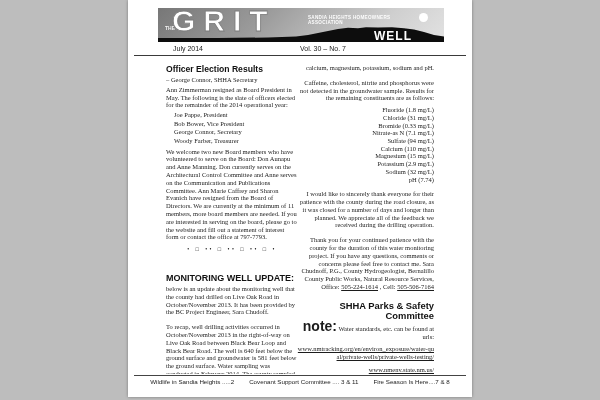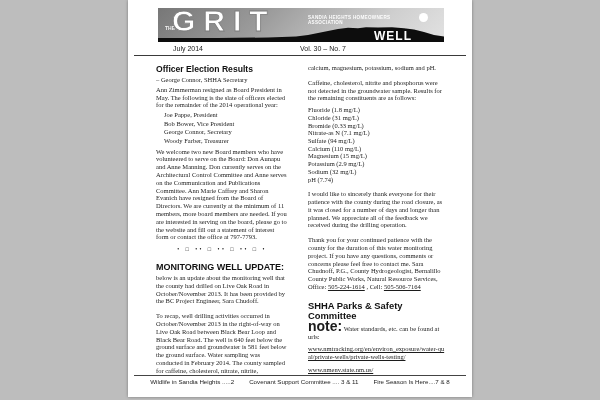--- a/index.html
+++ b/index.html
@@ -50,40 +50,40 @@
     position:absolute; left:6px; top:44px; width:332px; height:12px;
     border-bottom:1px solid #3a3a3a;
     font-family:"Liberation Sans",sans-serif; font-size:7px; color:#222;
   }
   .dateline .date { position:absolute; left:39px; top:1px; }
   .dateline .vol  { position:absolute; left:166px; top:1px; }
 
   
   .col { position:absolute; top:62px; height:312px; overflow:hidden;
          font-size:6.5px; line-height:7.8px; }
-  .col-left  { left:28px;  width:132px; }
-  .col-right { left:180px; width:138px; }
+  .col-left  { left:38px;  width:132px; }
+  .col-right { left:168px; width:138px;text-align:right; }
 
   .col p { margin-top:7px; }
   .col p.tight { margin-top:2px; }
 
   h2.sec-head {
     font-family:"Liberation Sans",sans-serif; font-size:8.6px; line-height:10px;
     font-weight:bold; color:#111; margin-top:2px;
   }
   .byline { margin-top:2px; }
   ul.officers { list-style:none; margin-top:2px; }
   ul.officers li { padding-left:8px; line-height:8.6px; }
 
   .divider {
     margin-top:5px; text-align:center; font-size:5.5px; letter-spacing:2.5px; color:#111;
   }
 
   h3.well-head {
-    margin-top:8px;
+    margin-top:19px;
     font-family:"Liberation Sans",sans-serif; font-size:9px; line-height:10px;
     font-weight:bold; color:#111;
   }
 
   .results { margin-top:4px; }
   .results div { line-height:7.7px; }
 
   .phone { text-decoration:underline; }
 
   .parks-head {

